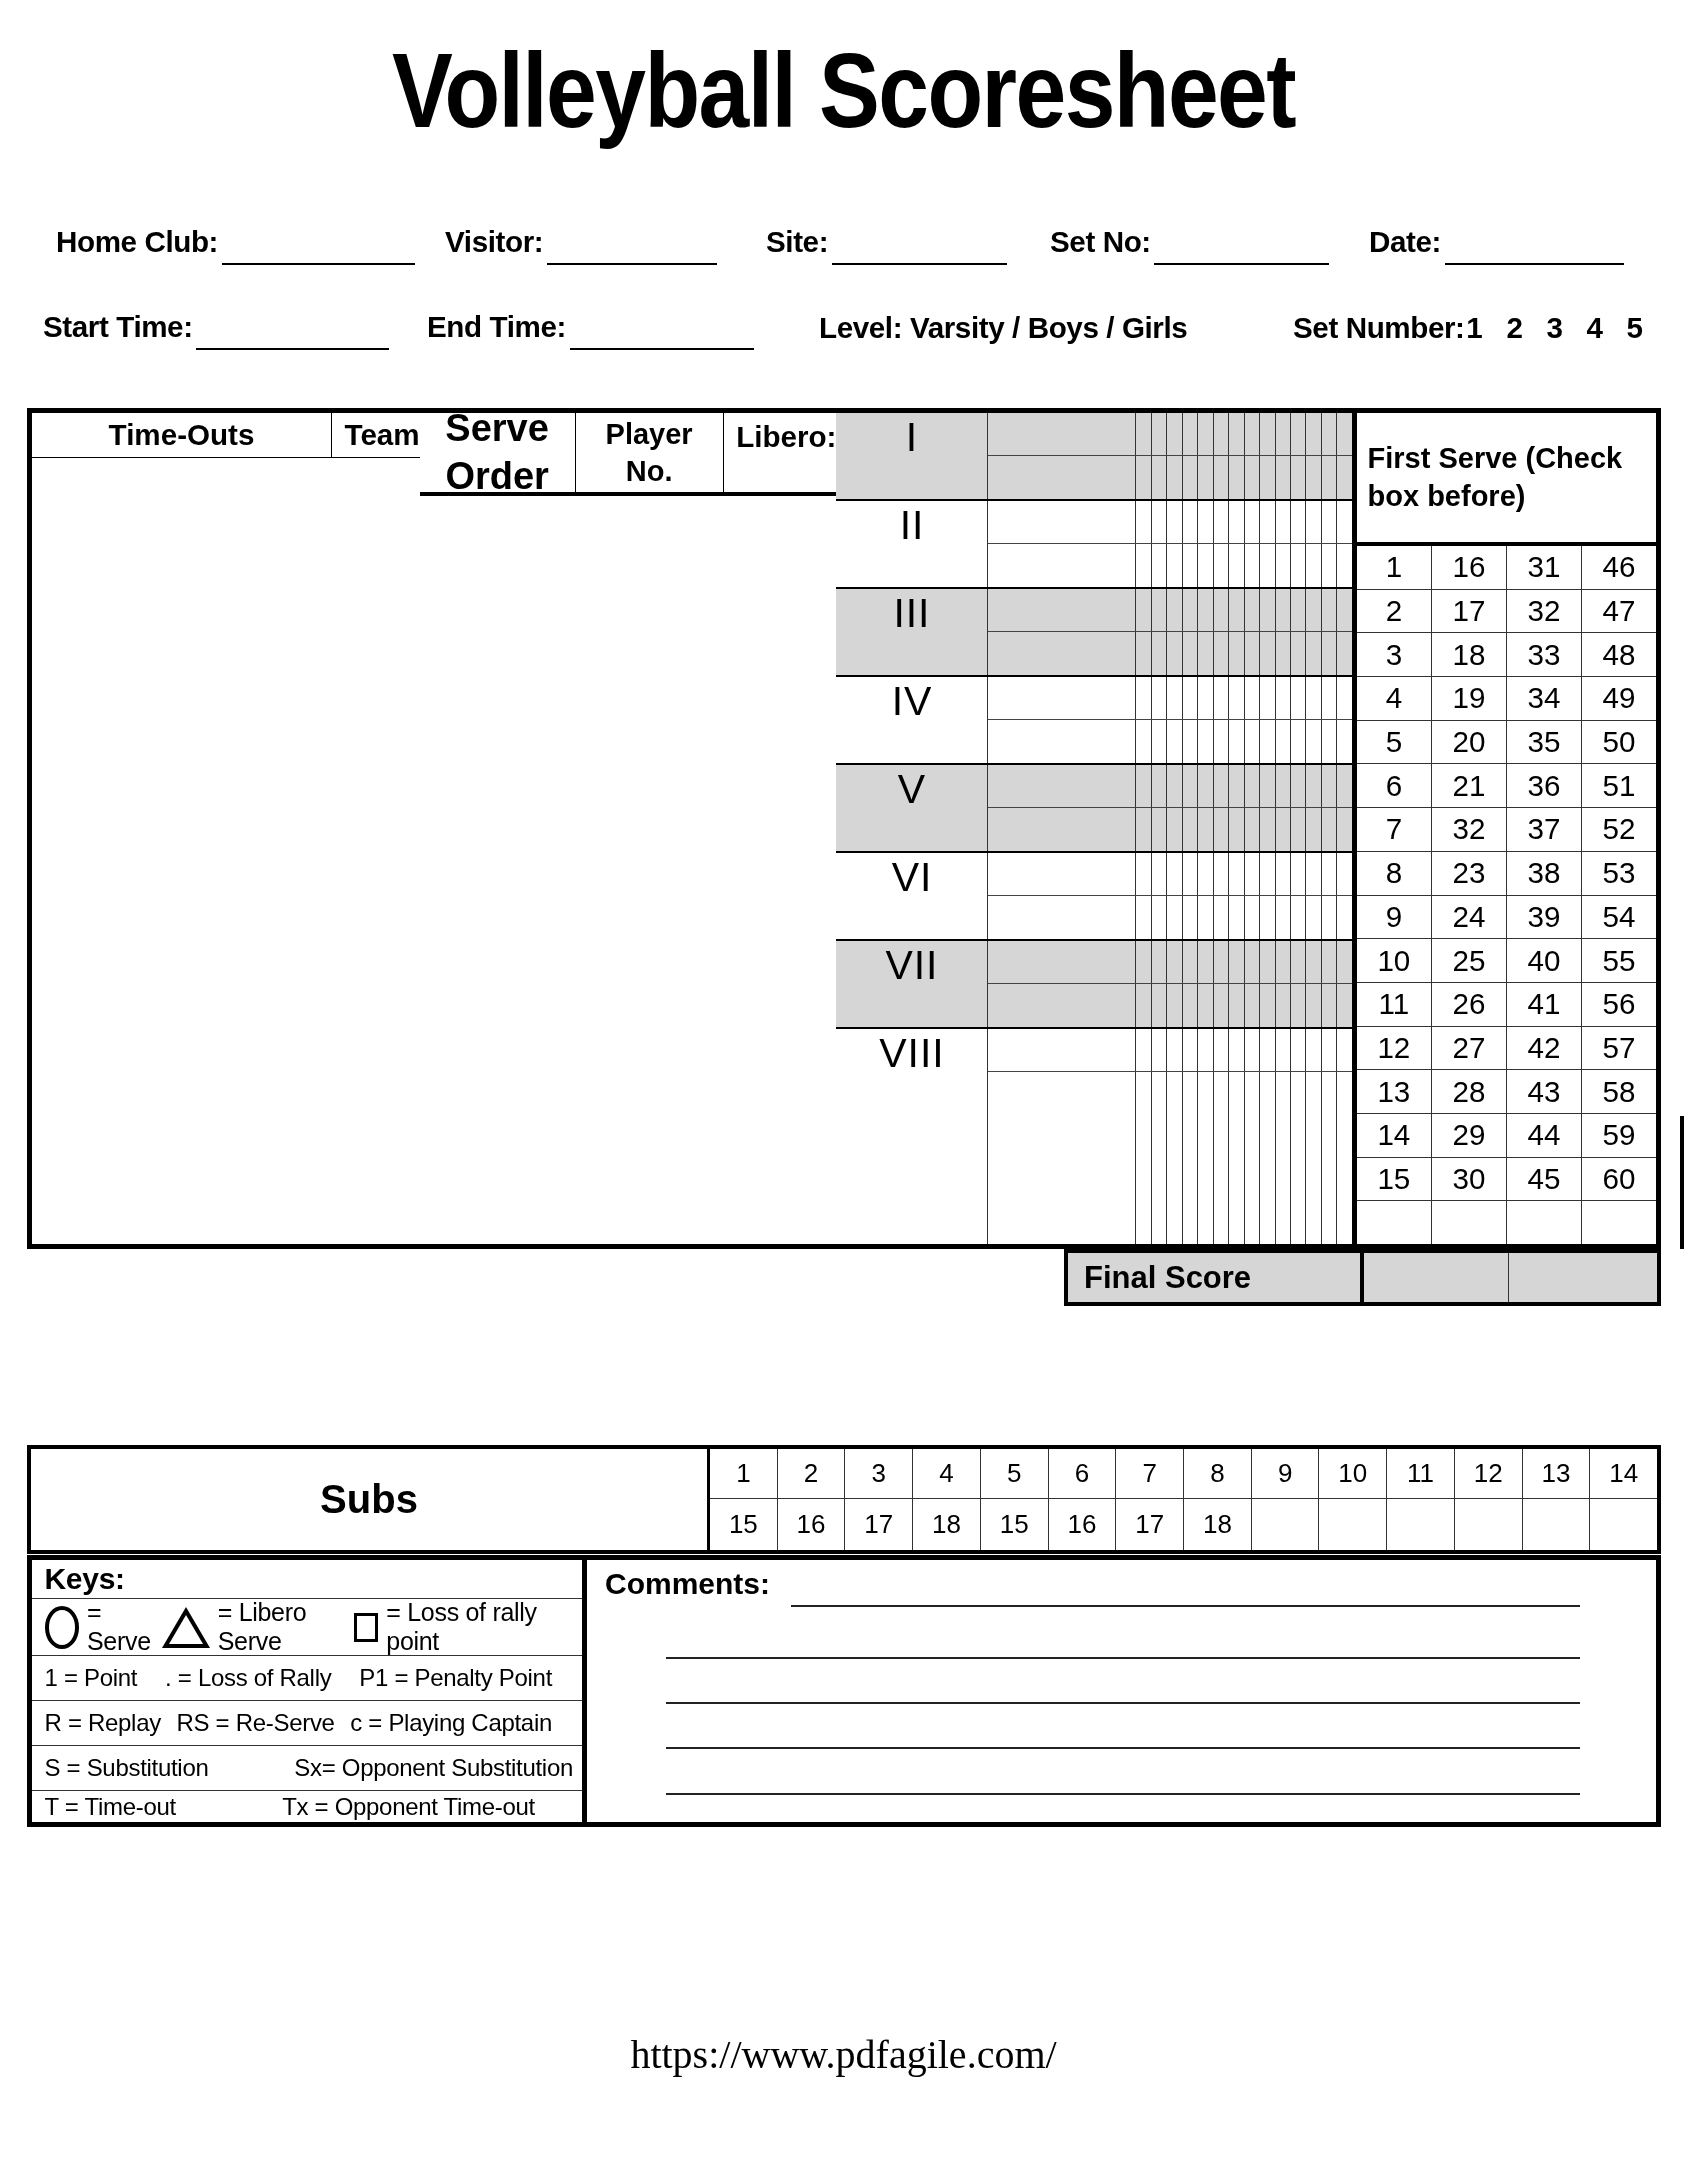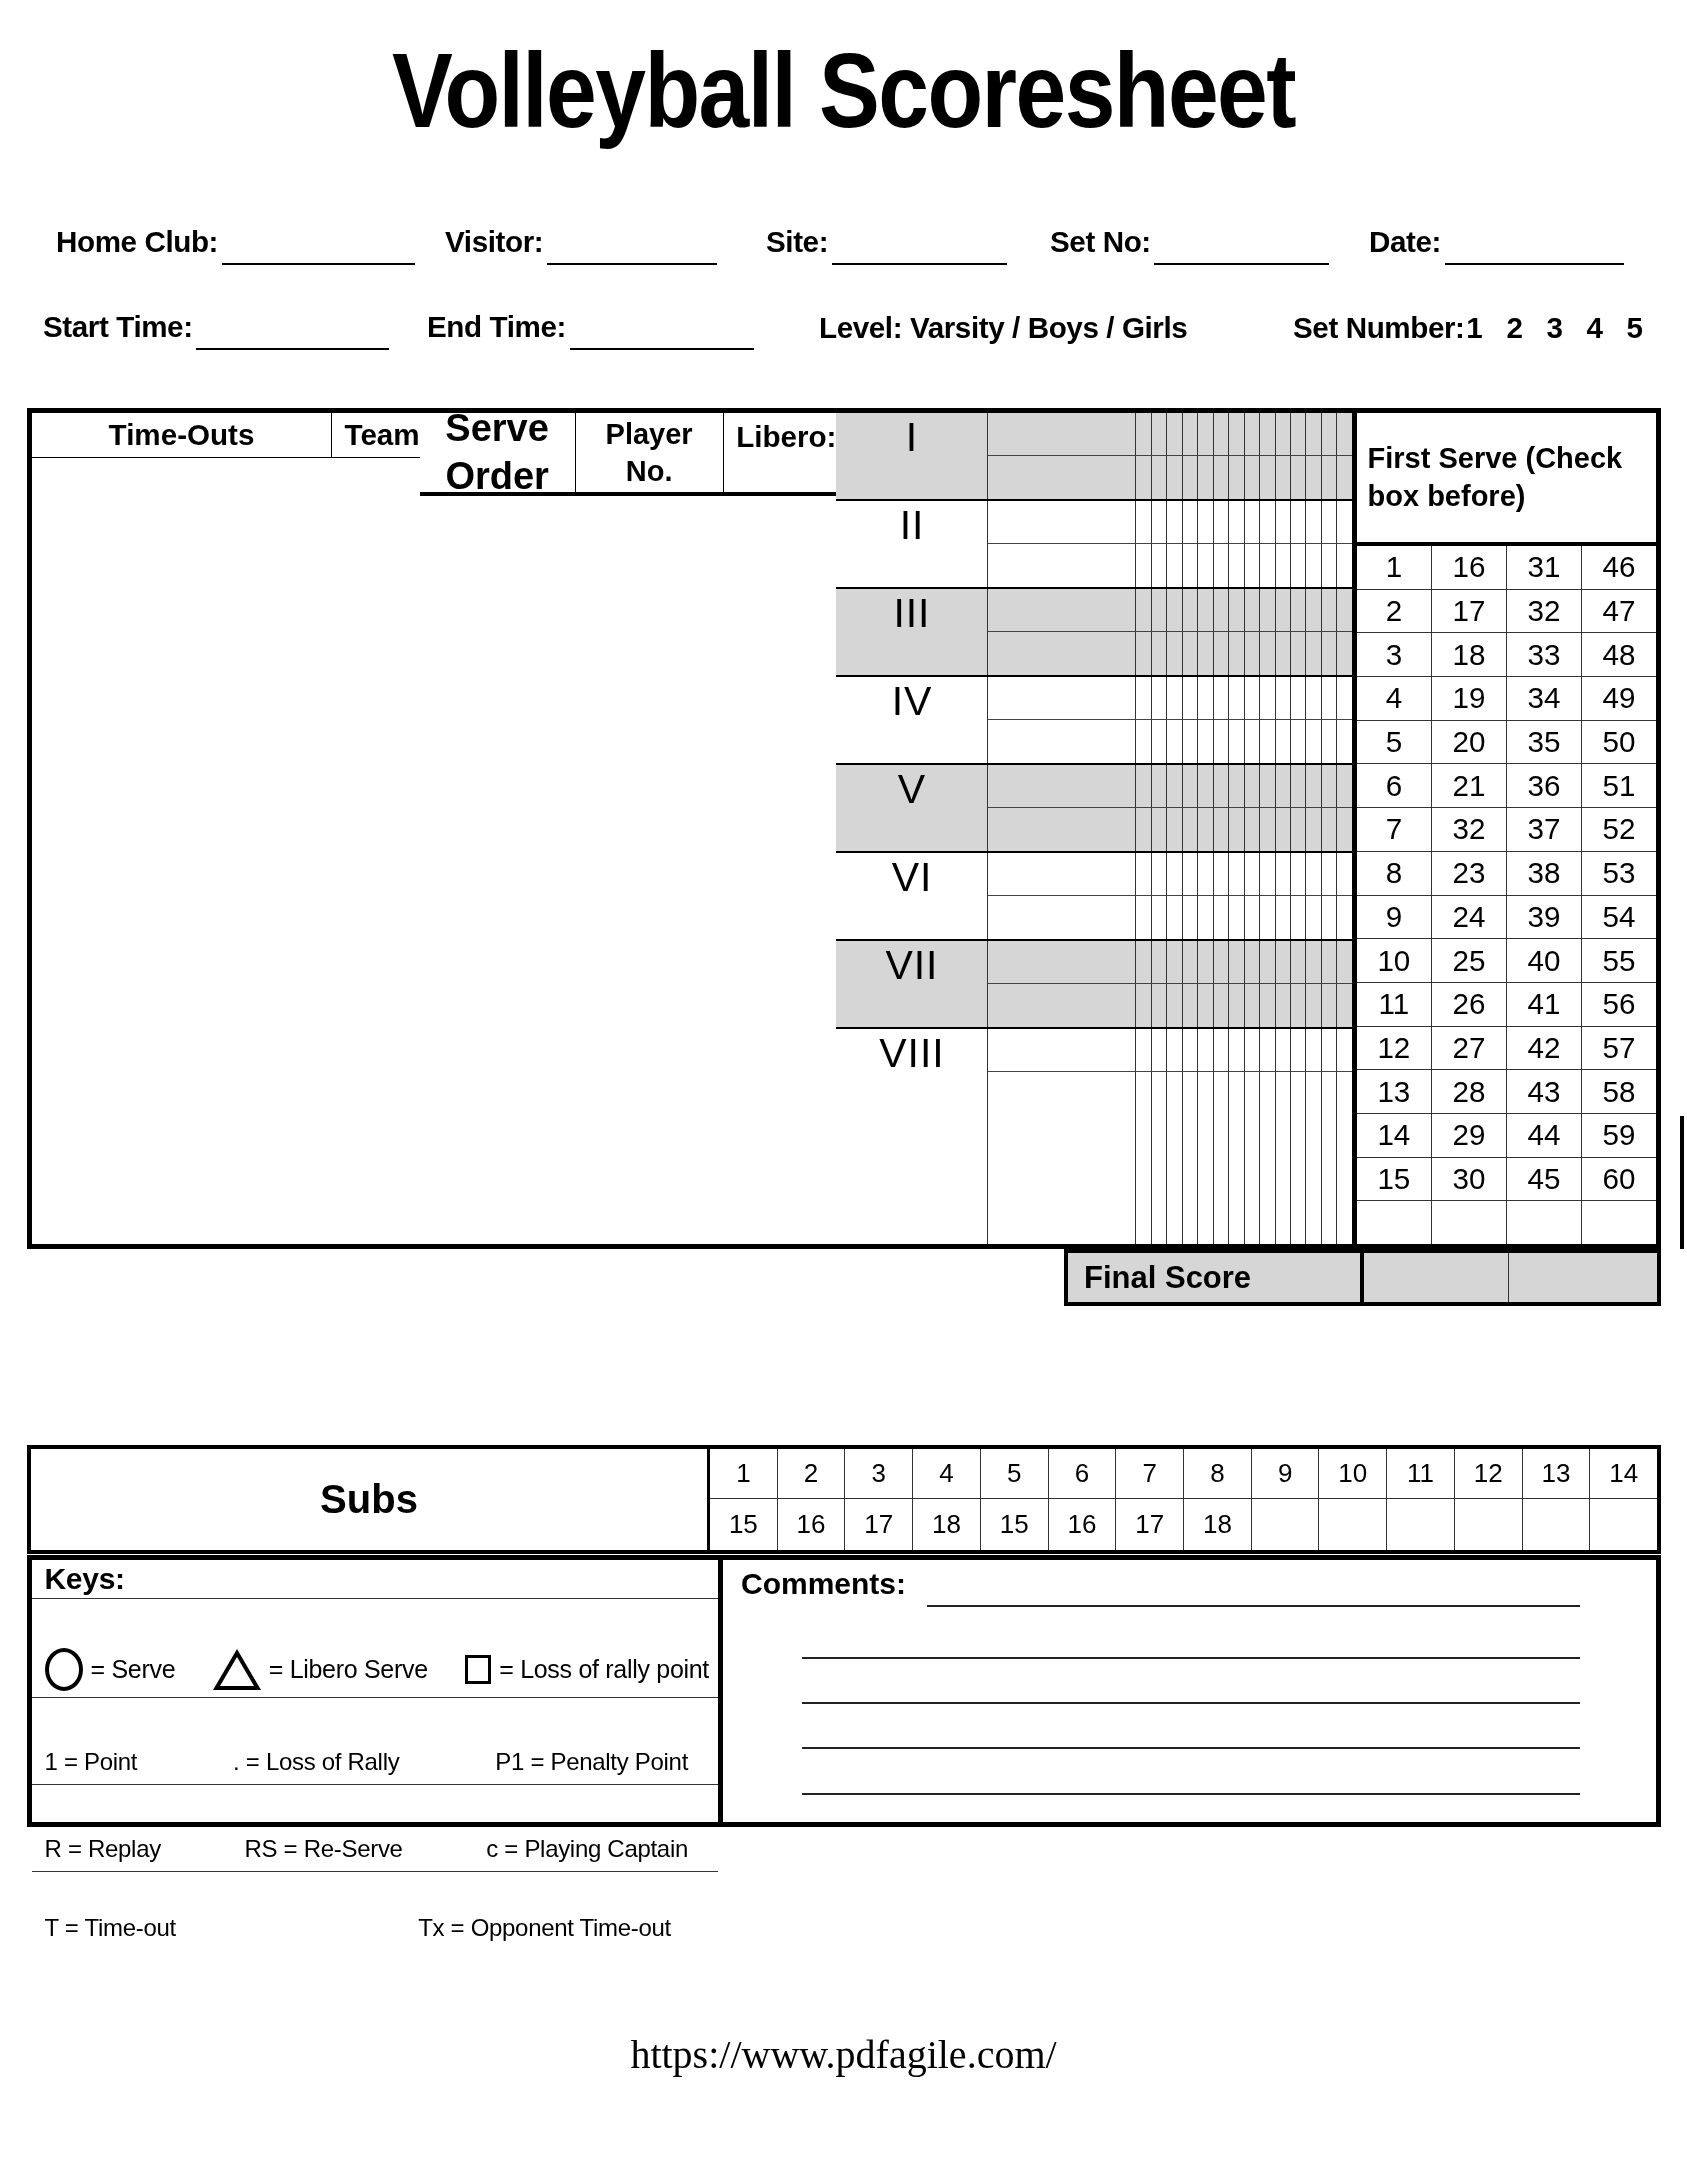--- a/index.html
+++ b/index.html
@@ -82,21 +82,21 @@
   .subs-grid{flex:1;display:flex;flex-direction:column;}
   .subs-row{display:flex;box-sizing:border-box;}
   .subs-row.r1{height:50px;border-bottom:1.8px solid #333;flex:none;}
   .subs-row.r2{flex:1;}
   .subs-cell{flex:1;border-right:1.8px solid #333;box-sizing:border-box;
     display:flex;align-items:center;justify-content:center;font-size:26px;}
   .subs-cell.lastc{border-right:none;}
   
   .keysbox{position:absolute;left:27px;top:1555px;width:1634px;height:272px;
     border:5.4px solid #000;box-sizing:border-box;display:flex;background:#fff;}
-  .keys{width:691px;border-right:5.4px solid #000;box-sizing:border-box;display:flex;flex-direction:column;gap:42px;}
+  .keys{width:555px;border-right:5.4px solid #000;box-sizing:border-box;display:flex;flex-direction:column;}
   .krow{border-bottom:1.8px solid #333;box-sizing:border-box;display:flex;align-items:center;
     padding:0 12.5px;font-size:24px;letter-spacing:-0.3px;flex:none;}
   .krow.k1{height:39px;font-size:30px;font-weight:bold;}
   .krow.k2{height:57px;justify-content:space-between;padding-right:9px;font-size:25px;}
   .krow.k3,.krow.k4{height:45px;justify-content:space-between;padding-right:30px;}
   .krow.k5{height:45px;justify-content:space-between;padding-right:9px;}
   .krow.k6{flex:1;border-bottom:none;justify-content:space-between;padding-right:47px;}
   .symgroup{display:flex;align-items:center;gap:8px;}
   .keyo{width:38px;height:43px;border:4.5px solid #000;border-radius:50%;box-sizing:border-box;}
   .keysq{width:26px;height:29px;border:3.6px solid #000;box-sizing:border-box;}
@@ -670,20 +670,24 @@
     <div class="krow k3">
       <span>1 = Point</span>
       <span>. = Loss of Rally</span>
       <span>P1 = Penalty Point</span>
     </div>
     <div class="krow k4">
       <span>R = Replay</span>
       <span>RS = Re-Serve</span>
       <span>c = Playing Captain</span>
     </div>
+    <div class="krow k5">
+      <span>S = Substitution</span>
+      <span>Sx= Opponent Substitution</span>
+    </div>
     <div class="krow k6">
       <span>T = Time-out</span>
       <span>Tx = Opponent Time-out</span>
     </div>
   </div>
   <div class="comments">
     <div class="clabel">Comments:</div>
     <div id="comment-lines">
         <div class="cline" style="top: 45px; left: 204px;"></div>
         <div class="cline" style="top: 97px; left: 79px;"></div>

